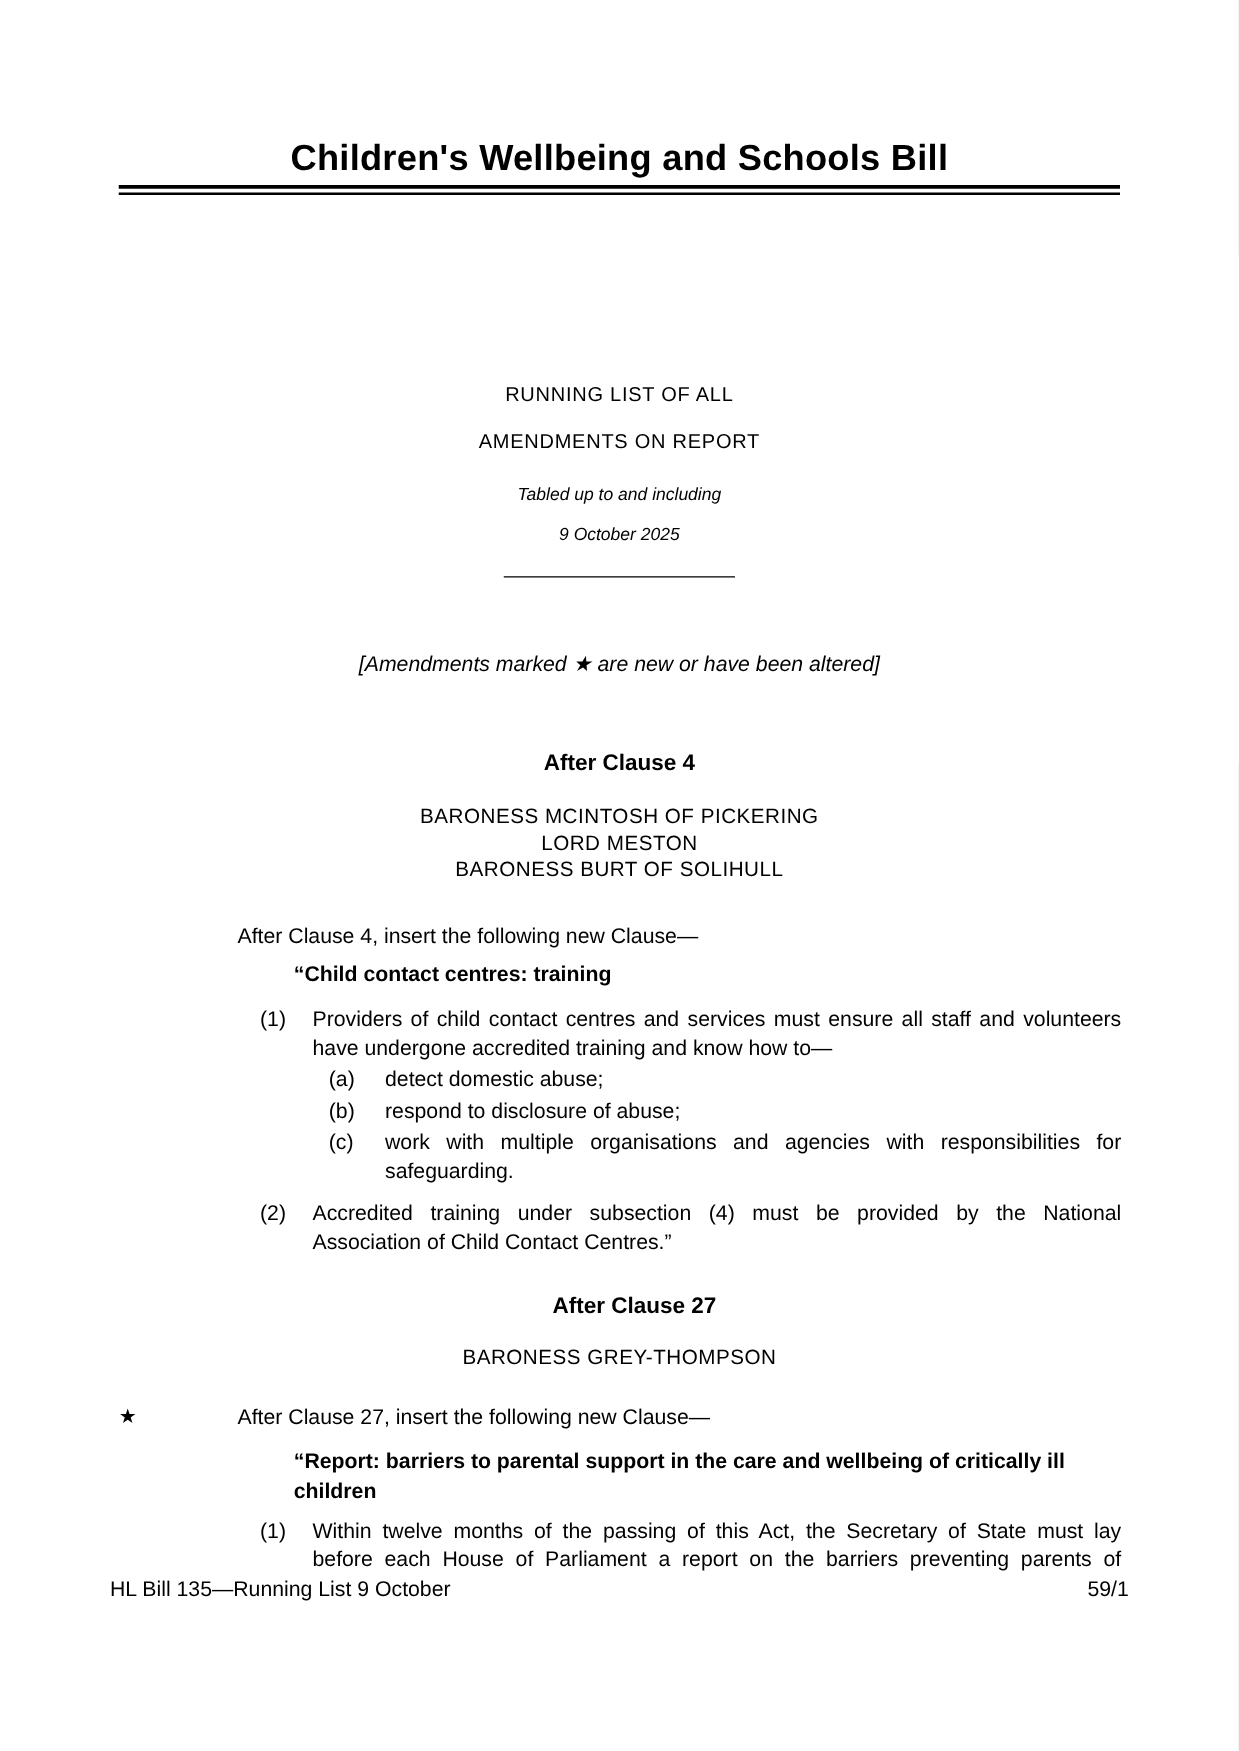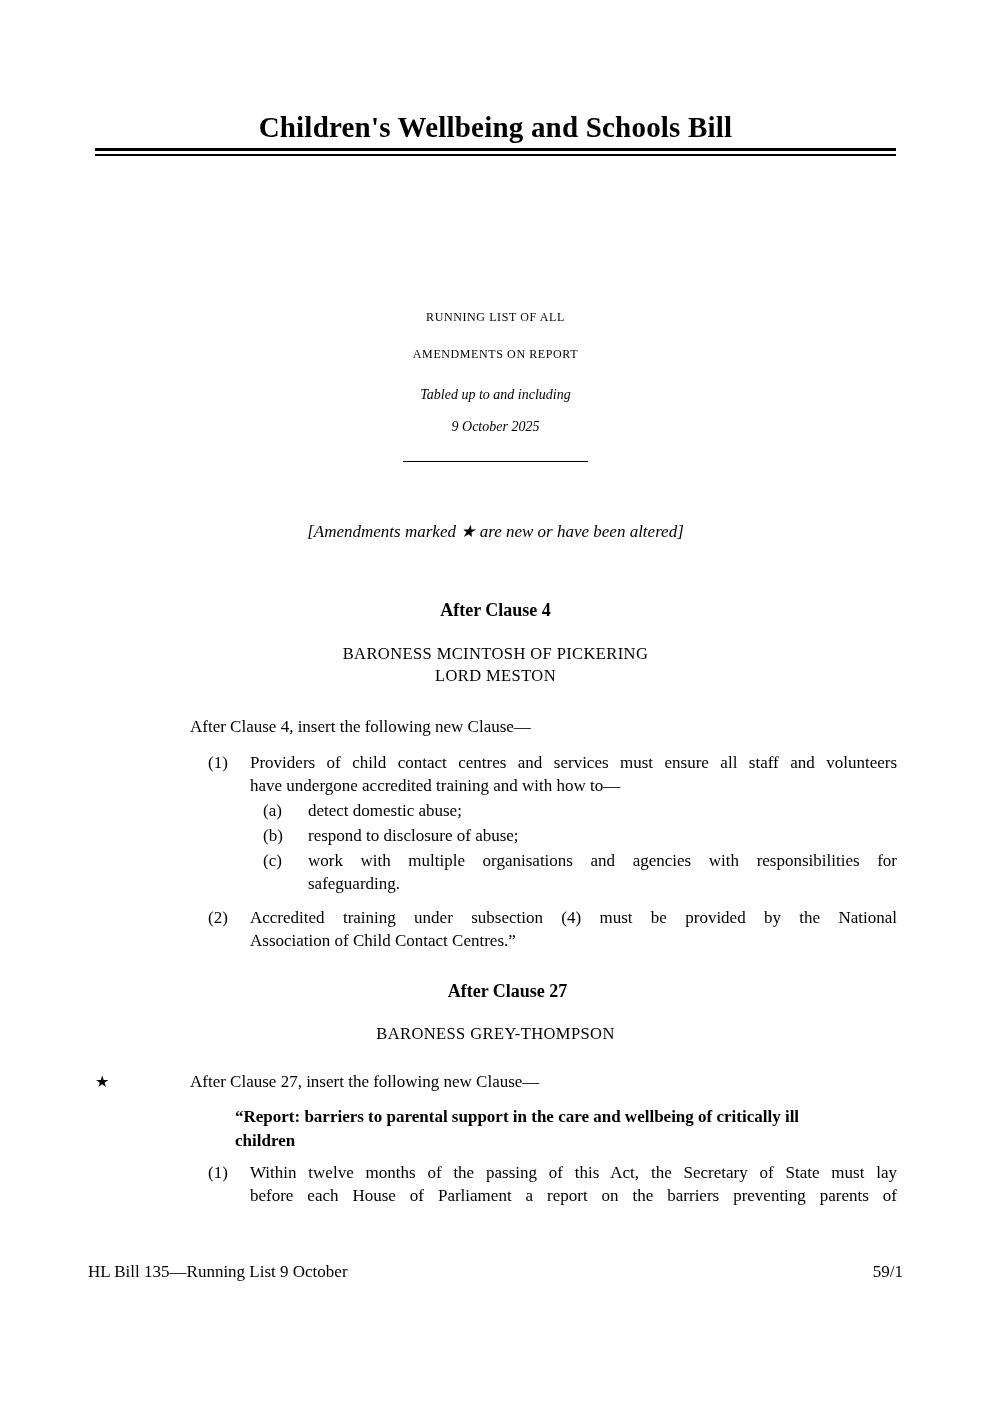--- a/index.html
+++ b/index.html
@@ -3,41 +3,41 @@
 <meta charset="utf-8">
 <style>
   html, body { margin: 0; padding: 0; background: #e8e8e8; }
   .page {
     position: relative;
     width: 991px;
     height: 1401px;
     margin: 0 auto;
     background: #ffffff;
     color: #000000;
-    font-family: Liberation Serif, serif;
+    font-family: Liberation Sans, sans-serif;
     overflow: hidden;
   }
 
   
   .doc-title {
     margin-top: 110px;
     text-align: center;
     font-size: 29px;
     font-weight: bold;
     line-height: 34px;
     letter-spacing: 0.2px;
   }
   .title-rules { margin: 4px 95px 0 95px; }
   .rule-thick { height: 3px; background: #000; }
   .rule-gap   { height: 3px; }
   .rule-thin  { height: 1.5px; background: #000; }
 
   .caps-line {
     text-align: center;
-    font-size: 12px;
+    font-size: 16px;
     line-height: 26px;
     letter-spacing: 0.6px;
   }
   .caps-1 { margin-top: 148px; }
   .caps-2 { margin-top: 11px; }
 
   .tabled-line {
     text-align: center;
     font-style: italic;
     font-size: 14px;
@@ -164,30 +164,34 @@
   <div class="tabled-line tabled-2">9 October 2025</div>
   <div class="short-rule"></div>
 
   <div class="marker-note">[Amendments marked ★ are new or have been altered]</div>
 
   <div class="section-heading heading-1">After Clause 4</div>
 
   <div class="sponsors sponsors-1">
     <div class="sponsor-line">BARONESS MCINTOSH OF PICKERING</div>
     <div class="sponsor-line">LORD MESTON</div>
+    <div class="sponsor-line">BARONESS BURT OF SOLIHULL</div>
   </div>
 
   <div class="instruction instruction-1">After Clause 4, insert the following new Clause—</div>
 
+  <div class="clause-title clause-title-1">
+    <div class="lline">“Child contact centres: training</div>
+  </div>
 
   <div class="provision prov-1">
     <div class="prov-num">(1)</div>
     <div class="prov-body">
       <div class="jline">Providers of child contact centres and services must ensure all staff and volunteers</div>
-      <div class="lline">have undergone accredited training and with how to—</div>
+      <div class="lline">have undergone accredited training and know how to—</div>
       <div class="subitems">
         <div class="subitem">
           <div class="sub-letter">(a)</div>
           <div class="sub-body">
             <div class="lline">detect domestic abuse;</div>
           </div>
         </div>
         <div class="subitem">
           <div class="sub-letter">(b)</div>
           <div class="sub-body">

